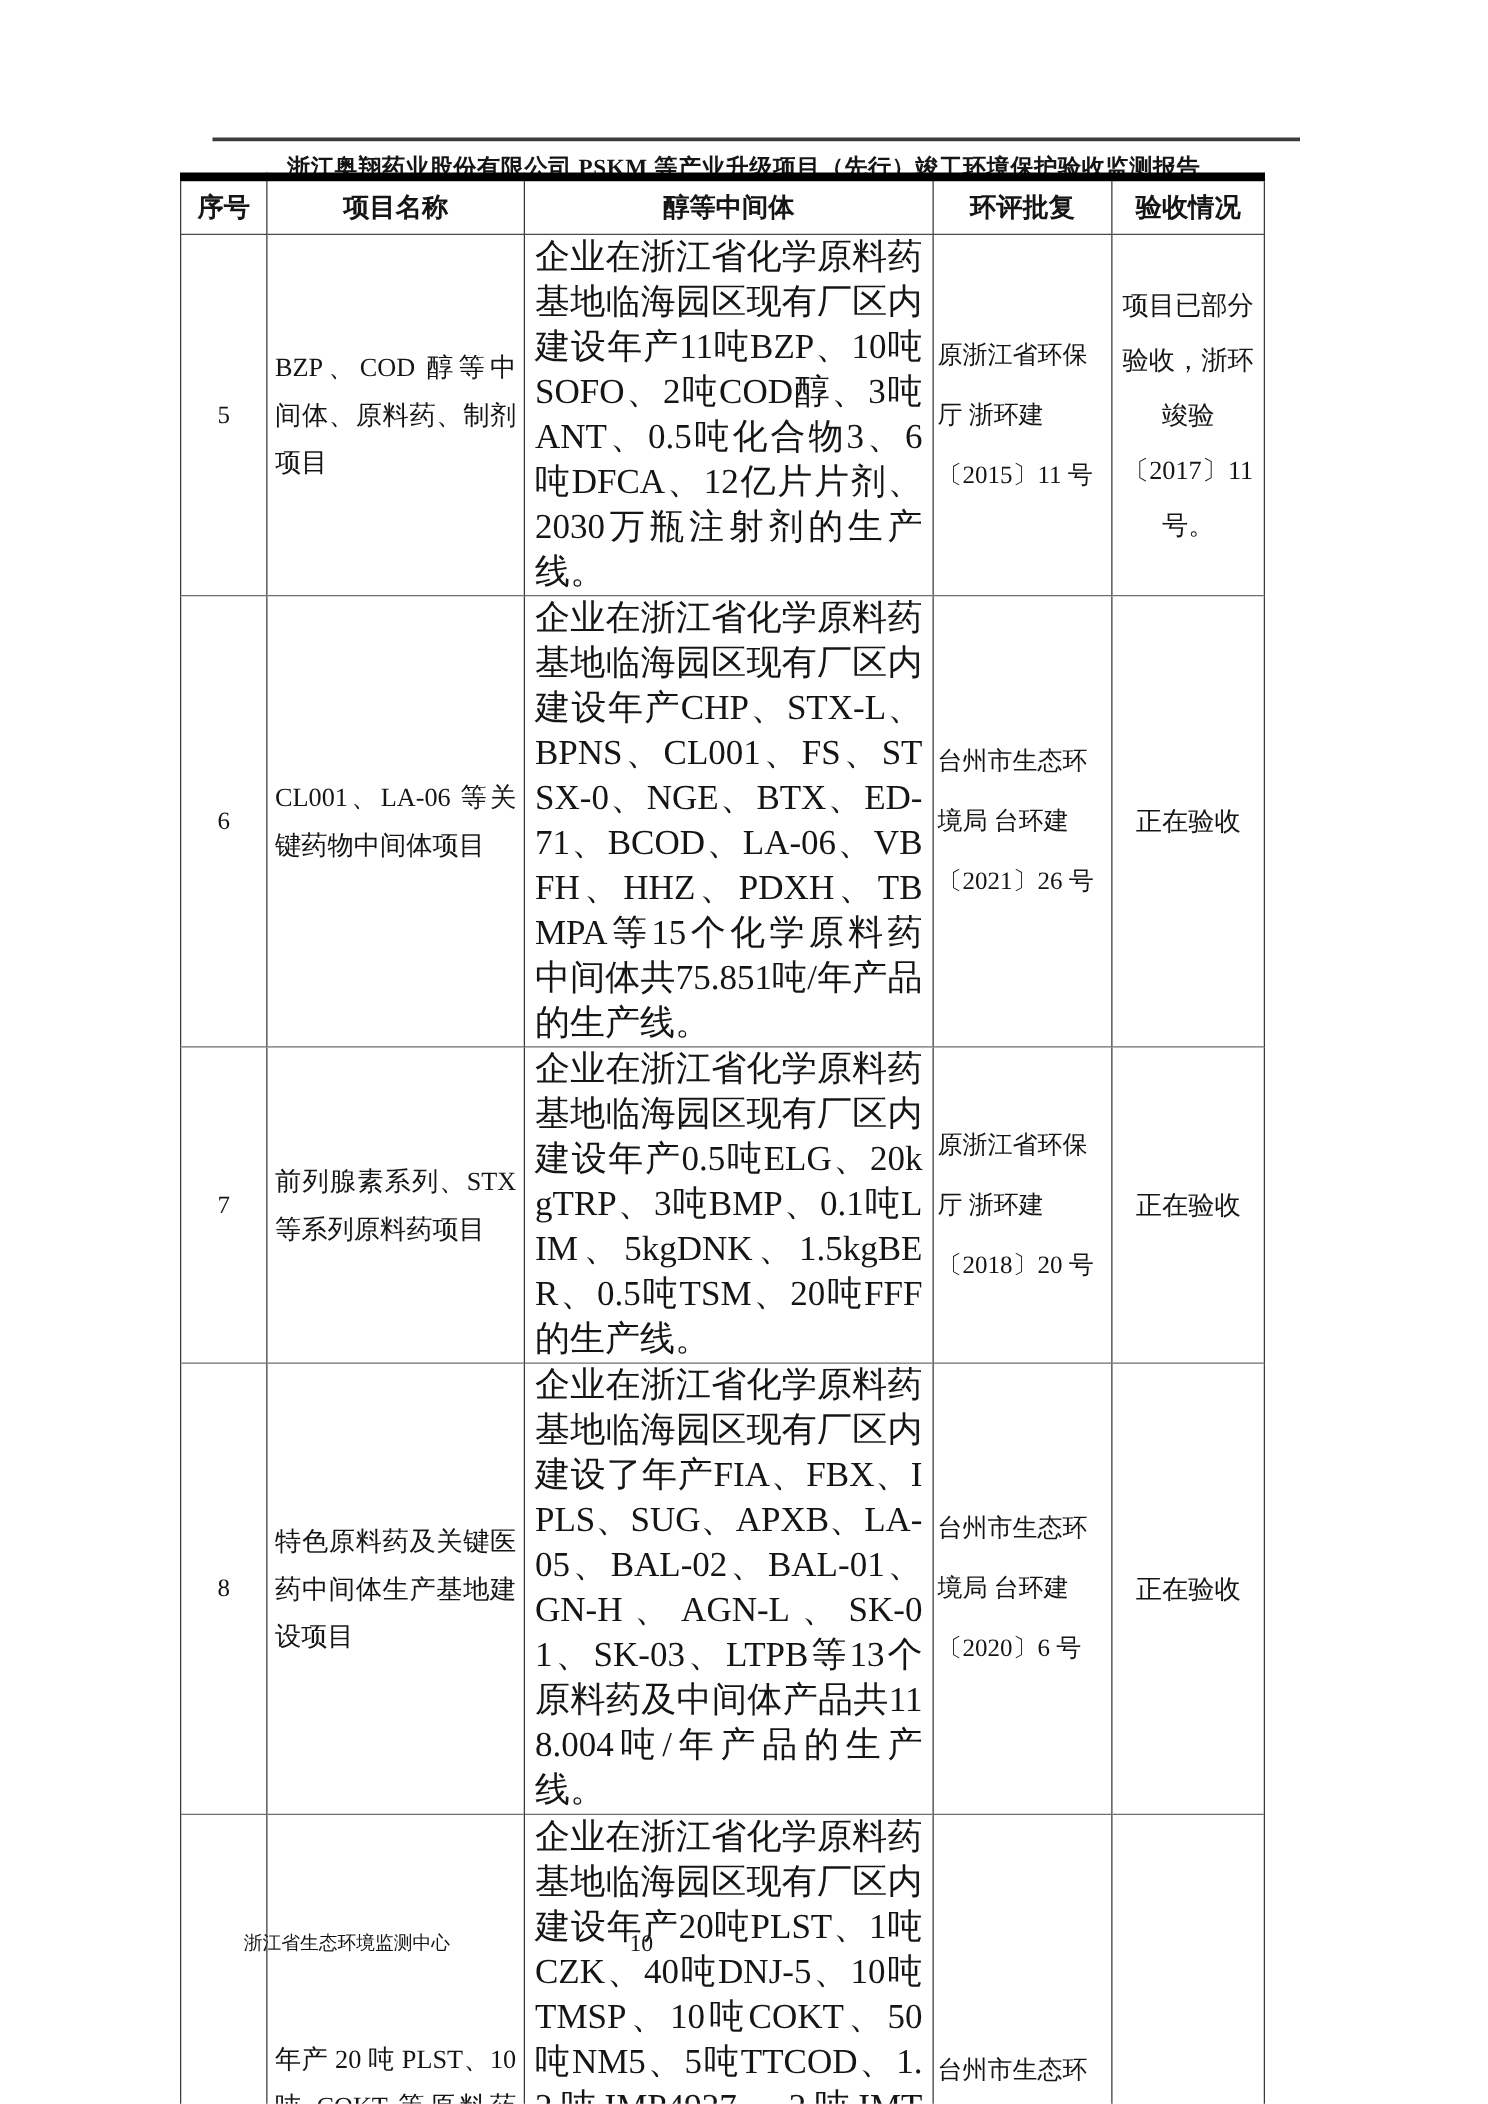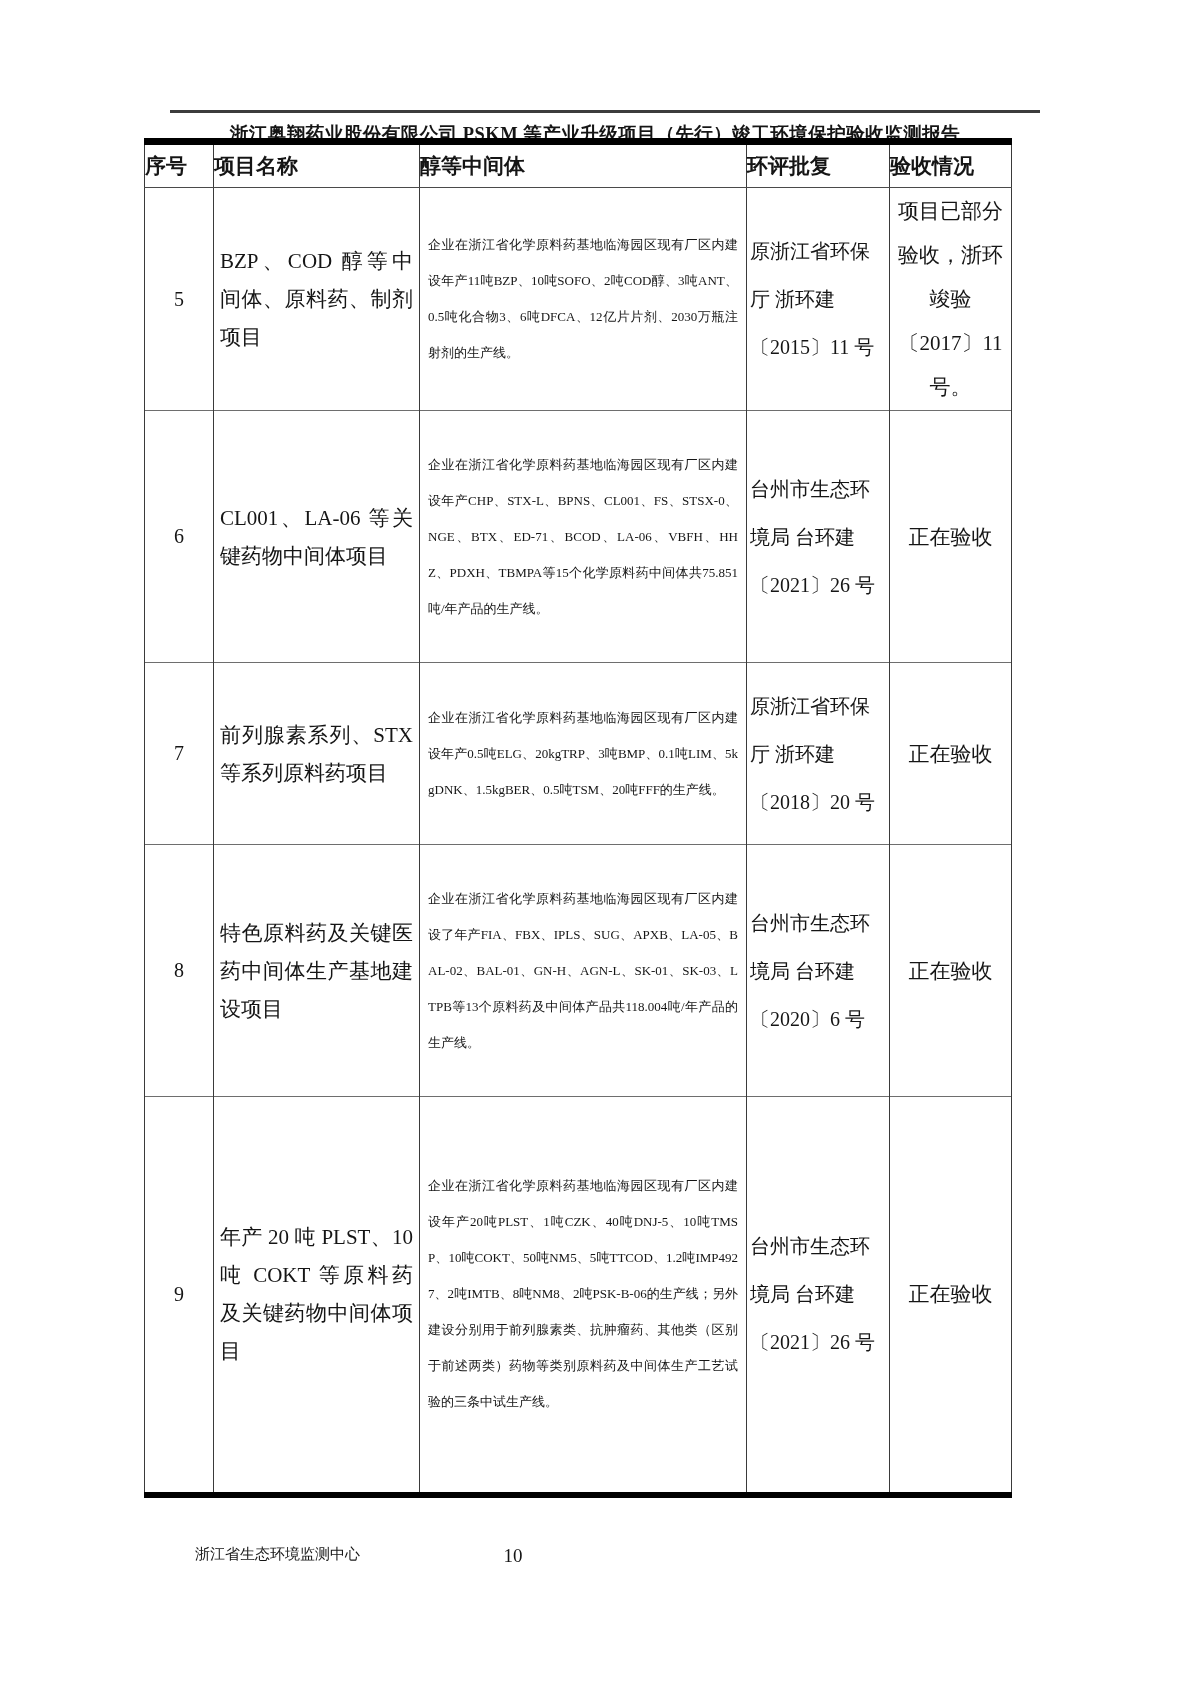--- a/index.html
+++ b/index.html
@@ -37,33 +37,33 @@
     border-left:1.5px solid #3a3a3a;
     border-right:1.5px solid #3a3a3a;
     border-top:1.8px solid #6e6e6e;
     vertical-align:middle;
     padding:0;
   }
   .projects thead th {
     border-top:none;
     border-bottom:1.8px solid #4a4a4a;
     font-size:21px; font-weight:bold;
-    text-align:left;
+    text-align:center;
     height:42px;
   }
   .col-no{width:69px}.col-name{width:206px}.col-content{width:327px}.col-approval{width:143px}.col-status{width:122px}
   tr.r5{height:223px} tr.r6{height:252px} tr.r7{height:182px} tr.r8{height:252px} tr.r9{height:398px}
   td.no { text-align:center; font-size:20px; }
   td.name {
     font-size:21px; padding:0 6px;
     text-align:justify; text-justify:inter-character;
     line-height:38px; word-break:break-all;
   }
   td.content {
-    font-size:13px; padding:0 8px;
+    font-size:28px; padding:0 8px;
     text-align:justify; text-justify:inter-character;
     line-height:36px; word-break:break-all;
   }
   td.approval {
     text-align:left; font-size:20px;
     line-height:48px; padding:0 3px;
   }
   td.status {
     text-align:center; font-size:21px;
     line-height:44px; padding:0 3px;

